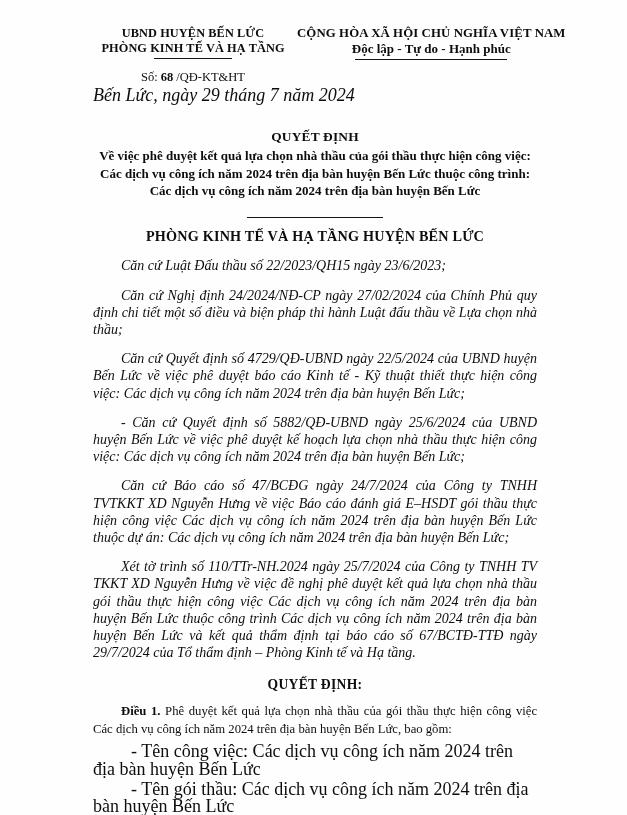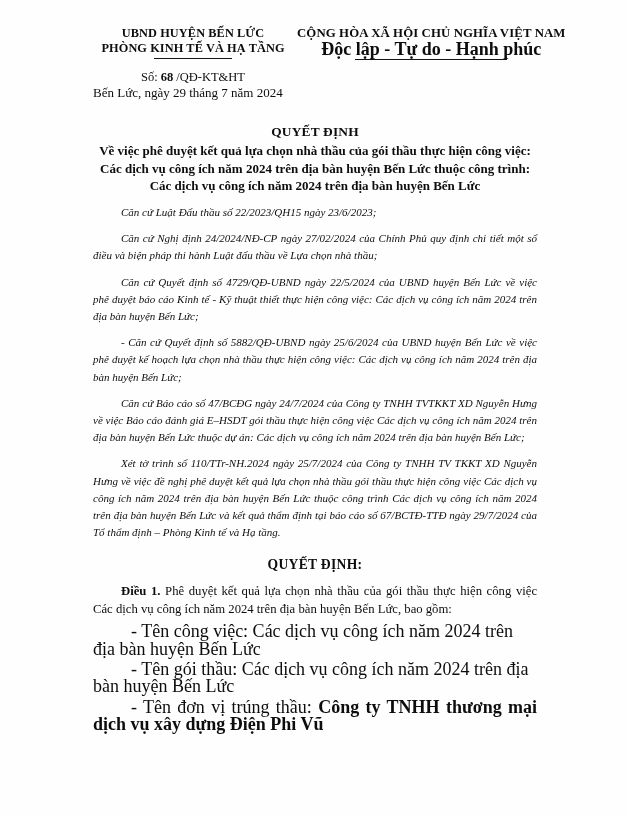--- a/index.html
+++ b/index.html
@@ -60,21 +60,21 @@
     white-space: nowrap;
   }
   .nation-line1 {
     font-size: 12.8px;
     font-weight: bold;
     letter-spacing: .1px;
     line-height: 15px;
     white-space: nowrap;
   }
   .nation-line2 {
-    font-size: 18px;
+    font-size: 13px;
     font-weight: bold;
     line-height: 16px;
     white-space: nowrap;
   }
   .rule-short {
     width: 78px;
     height: 1.4px;
     background: #141414;
     margin: 2px auto 0;
   }
@@ -98,21 +98,22 @@
     text-align: center;
     white-space: nowrap;
   }
   .doc-number .num {
     font-weight: bold;
     padding: 0 3px;
   }
   .doc-place {
     flex: 1 1 auto;
     text-align: center;
-    font-size: 13px;
+    font-size: 18px;
+    font-style: italic;
     white-space: nowrap;
   }
 
   
   .title-block {
     margin-top: 22px;
     text-align: center;
   }
   .title-main {
     font-size: 13.4px;
@@ -144,22 +145,22 @@
     font-weight: bold;
     letter-spacing: .2px;
     line-height: 18px;
   }
 
   
   .basis {
     margin-top: 9px;
   }
   .basis p {
-    margin: 0 0 9px 0;
-    font-size: 11px;
+    margin: 12px 0 9px 0;
+    font-size: 14px;
     font-style: italic;
     line-height: 17.2px;
     text-align: justify;
     text-indent: 28px;
     text-justify: inter-word;
   }
   .basis p:last-child { margin-bottom: 0; }
 
   
   .decide-heading {
@@ -223,20 +224,24 @@
         <span>Số:</span><span class="num">68</span><span>/QĐ-KT&amp;HT</span>
       </div>
       <div class="doc-place">Bến Lức, ngày  29   tháng  7  năm 2024</div>
     </div>
 
     <div class="title-block">
       <div class="title-main">QUYẾT ĐỊNH</div>
       <div class="title-sub">Về việc phê duyệt kết quả lựa chọn nhà thầu của gói thầu thực hiện công việc: Các dịch vụ công ích năm 2024 trên địa bàn huyện Bến Lức thuộc công trình: Các dịch vụ công ích năm 2024 trên địa bàn huyện Bến Lức</div>
     </div>
 
+    <div class="issuer-block">
+      <div class="issuer-rule"></div>
+      <div class="issuer-name">PHÒNG KINH TẾ VÀ HẠ TẦNG HUYỆN BẾN LỨC</div>
+    </div>
 
     <div class="basis">
       <p>Căn cứ Luật Đấu thầu số 22/2023/QH15 ngày 23/6/2023;</p>
       <p>Căn cứ Nghị định 24/2024/NĐ-CP ngày 27/02/2024 của Chính Phủ quy định chi tiết một số điều và biện pháp thi hành Luật đấu thầu về Lựa chọn nhà thầu;</p>
       <p>Căn cứ Quyết định số 4729/QĐ-UBND ngày 22/5/2024 của UBND huyện Bến Lức về việc phê duyệt báo cáo Kinh tế - Kỹ thuật thiết thực hiện công việc: Các dịch vụ công ích năm 2024 trên địa bàn huyện Bến Lức;</p>
       <p>- Căn cứ Quyết định số 5882/QĐ-UBND ngày 25/6/2024 của UBND huyện Bến Lức về việc phê duyệt kế hoạch lựa chọn nhà thầu thực hiện công việc: Các dịch vụ công ích năm 2024 trên địa bàn huyện Bến Lức;</p>
       <p>Căn cứ Báo cáo số 47/BCĐG ngày 24/7/2024 của Công ty TNHH TVTKKT XD Nguyễn Hưng về việc Báo cáo đánh giá E–HSDT gói thầu thực hiện công việc Các dịch vụ công ích năm 2024 trên địa bàn huyện Bến Lức thuộc dự án: Các dịch vụ công ích năm 2024 trên địa bàn huyện Bến Lức;</p>
       <p>Xét tờ trình số 110/TTr-NH.2024 ngày 25/7/2024 của  Công ty TNHH TV TKKT XD Nguyễn Hưng về việc đề nghị phê duyệt kết quả lựa chọn nhà thầu gói thầu thực hiện công việc Các dịch vụ công ích năm 2024 trên địa bàn huyện Bến Lức  thuộc công trình Các dịch vụ công ích năm 2024 trên địa bàn huyện Bến Lức  và kết quả thẩm định tại báo cáo số 67/BCTĐ-TTĐ ngày 29/7/2024 của Tổ thẩm định – Phòng Kinh tế và Hạ tầng.</p>
     </div>
 

